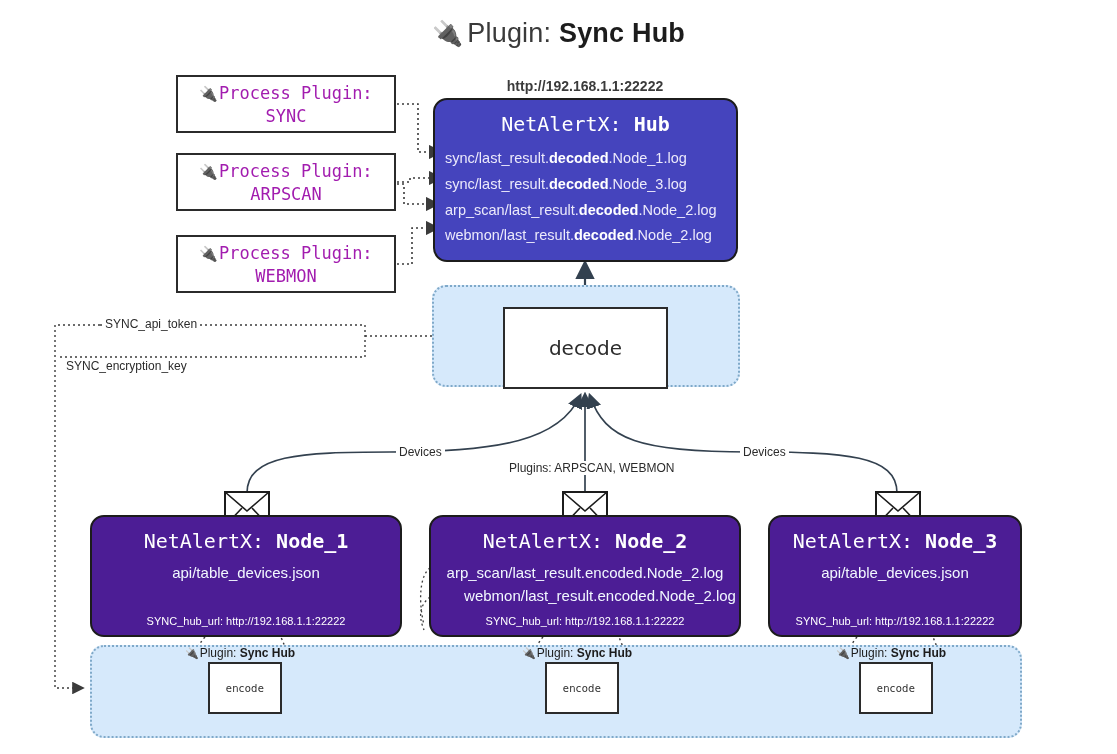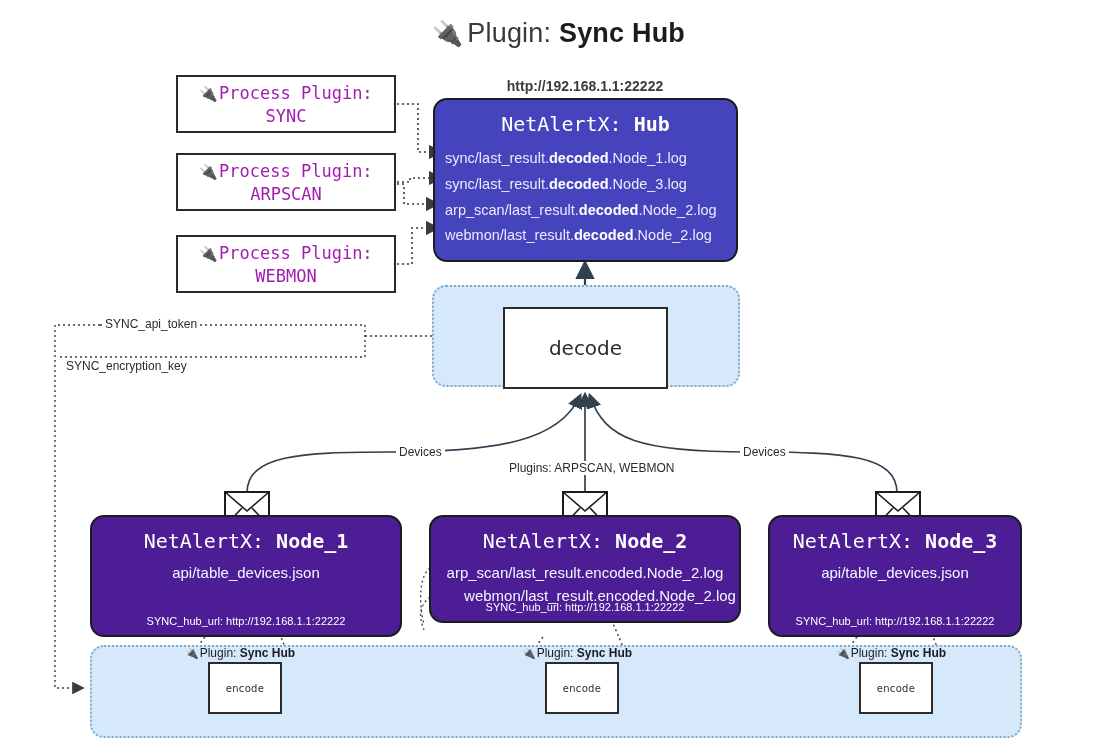--- a/index.html
+++ b/index.html
@@ -172,21 +172,21 @@
 
   <div class="abs node" style="left:90px;top:515px;width:312px;height:122px;">
     <div class="node-title">
       <span>NetAlertX:</span>
       <b>Node_1</b>
     </div>
     <div class="node-line">api/table_devices.json</div>
     <div class="node-foot">SYNC_hub_url: http://192.168.1.1:22222</div>
   </div>
 
-  <div class="abs node" style="left:429px;top:515px;width:312px;height:108px;">
+  <div class="abs node" style="left:429px;top:515px;width:312px;height:122px;">
     <div class="node-title">
       <span>NetAlertX:</span>
       <b>Node_2</b>
     </div>
     <div class="node-line">arp_scan/last_result.encoded.Node_2.log</div>
     <div class="node-line" style="margin-top:6px;margin-left:30px;">webmon/last_result.encoded.Node_2.log</div>
     <div class="node-foot">SYNC_hub_url: http://192.168.1.1:22222</div>
   </div>
 
   <div class="abs node" style="left:768px;top:515px;width:254px;height:122px;">

